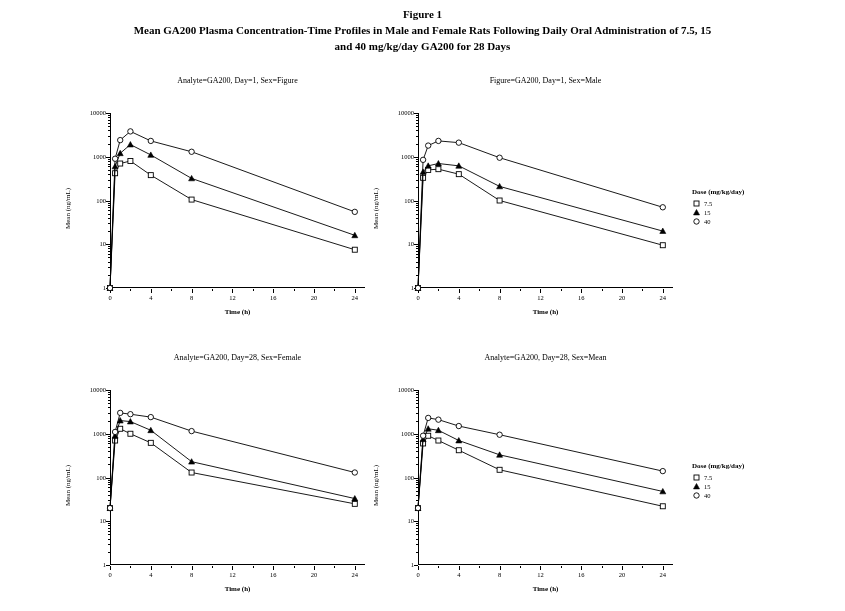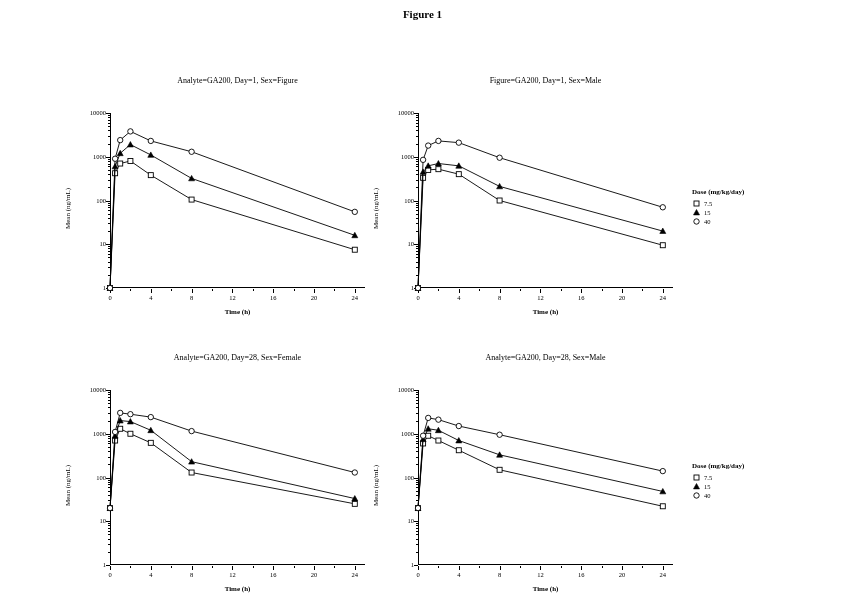--- a/index.html
+++ b/index.html
@@ -19,20 +19,22 @@
   .legend-title{font-weight:bold;font-size:7px;margin-bottom:3px;white-space:nowrap;}
   .legend-row{display:flex;align-items:center;height:9px;}
   .legend-row svg{margin-right:3px;}
   .legend-label{font-size:6.5px;}
 </style>
 </head>
 <body>
 
 <div class="title">
   <span class="l1">Figure 1</span>
+  <span class="l1">Mean GA200 Plasma Concentration-Time Profiles in Male and Female Rats Following Daily Oral Administration of 7.5, 15</span>
+  <span class="l1">and 40 mg/kg/day GA200 for 28 Days</span>
 </div>
 
 <div id="panels">
     <div class="panel" style="left: 0px; top: 0px;">
       <div class="panel-title" style="left: 110px; top: 76px; width: 255px;">Analyte=GA200, Day=1, Sex=Figure</div>
       <div class="plotbox" style="left: 110px; top: 113px; width: 255px; height: 175px;"></div>
       <div class="ylab" style="left: 64px; top: 228.5px;">Mean (ng/mL)</div>
       <div class="xlab" style="left: 110px; top: 308px; width: 255px;">Time (h)</div>
       <div class="ytick" style="left: 70px; top: 284px; width: 36px;">1</div>
       <div class="tickmark" style="left: 106px; top: 288px; width: 4px; height: 1px;"></div>
@@ -305,21 +307,21 @@
         <circle cx="110" cy="508.07993768970084" r="2.7" fill="#ffffff" stroke="#000" stroke-width="0.9"></circle>
         <circle cx="115.1" cy="431.93907002432763" r="2.7" fill="#ffffff" stroke="#000" stroke-width="0.9"></circle>
         <circle cx="120.2" cy="412.8759451060148" r="2.7" fill="#ffffff" stroke="#000" stroke-width="0.9"></circle>
         <circle cx="130.4" cy="414.18683612877794" r="2.7" fill="#ffffff" stroke="#000" stroke-width="0.9"></circle>
         <circle cx="150.8" cy="417.1157581751172" r="2.7" fill="#ffffff" stroke="#000" stroke-width="0.9"></circle>
         <circle cx="191.60000000000002" cy="431.0944694845295" r="2.7" fill="#ffffff" stroke="#000" stroke-width="0.9"></circle>
         <circle cx="354.79999999999995" cy="472.5149783365759" r="2.7" fill="#ffffff" stroke="#000" stroke-width="0.9"></circle>
       </svg>
     </div>
     <div class="panel" style="left: 0px; top: 0px;">
-      <div class="panel-title" style="left: 418px; top: 353px; width: 255px;">Analyte=GA200, Day=28, Sex=Male</div>
+      <div class="panel-title" style="left: 418px; top: 353px; width: 255px;">Analyte=GA200, Day=28, Sex=Mean</div>
       <div class="plotbox" style="left: 418px; top: 390px; width: 255px; height: 175px;"></div>
       <div class="ylab" style="left: 372px; top: 505.5px;">Mean (ng/mL)</div>
       <div class="xlab" style="left: 418px; top: 585px; width: 255px;">Time (h)</div>
       <div class="ytick" style="left: 378px; top: 561px; width: 36px;">1</div>
       <div class="tickmark" style="left: 414px; top: 565px; width: 4px; height: 1px;"></div>
       <div class="tickmark" style="left: 416px; top: 551.83px; width: 2px; height: 1px;"></div>
       <div class="tickmark" style="left: 416px; top: 544.126px; width: 2px; height: 1px;"></div>
       <div class="tickmark" style="left: 416px; top: 538.66px; width: 2px; height: 1px;"></div>
       <div class="tickmark" style="left: 416px; top: 534.42px; width: 2px; height: 1px;"></div>
       <div class="tickmark" style="left: 416px; top: 530.956px; width: 2px; height: 1px;"></div>

